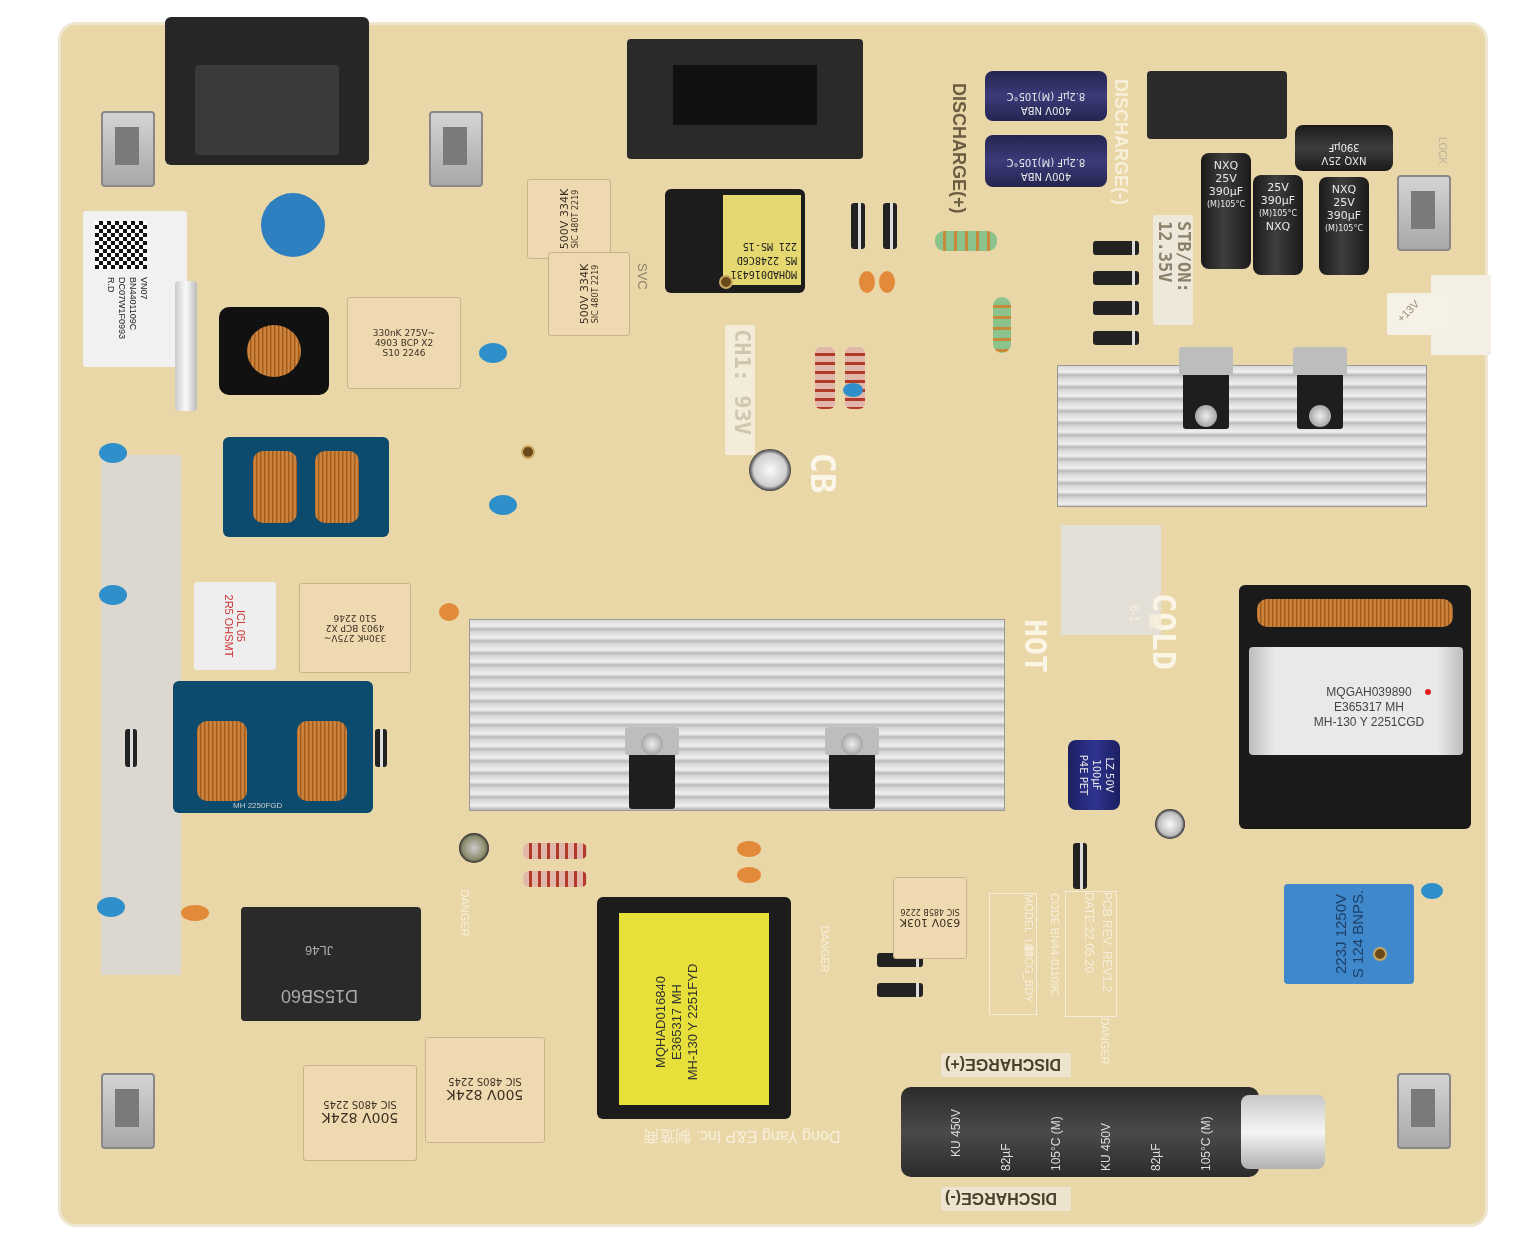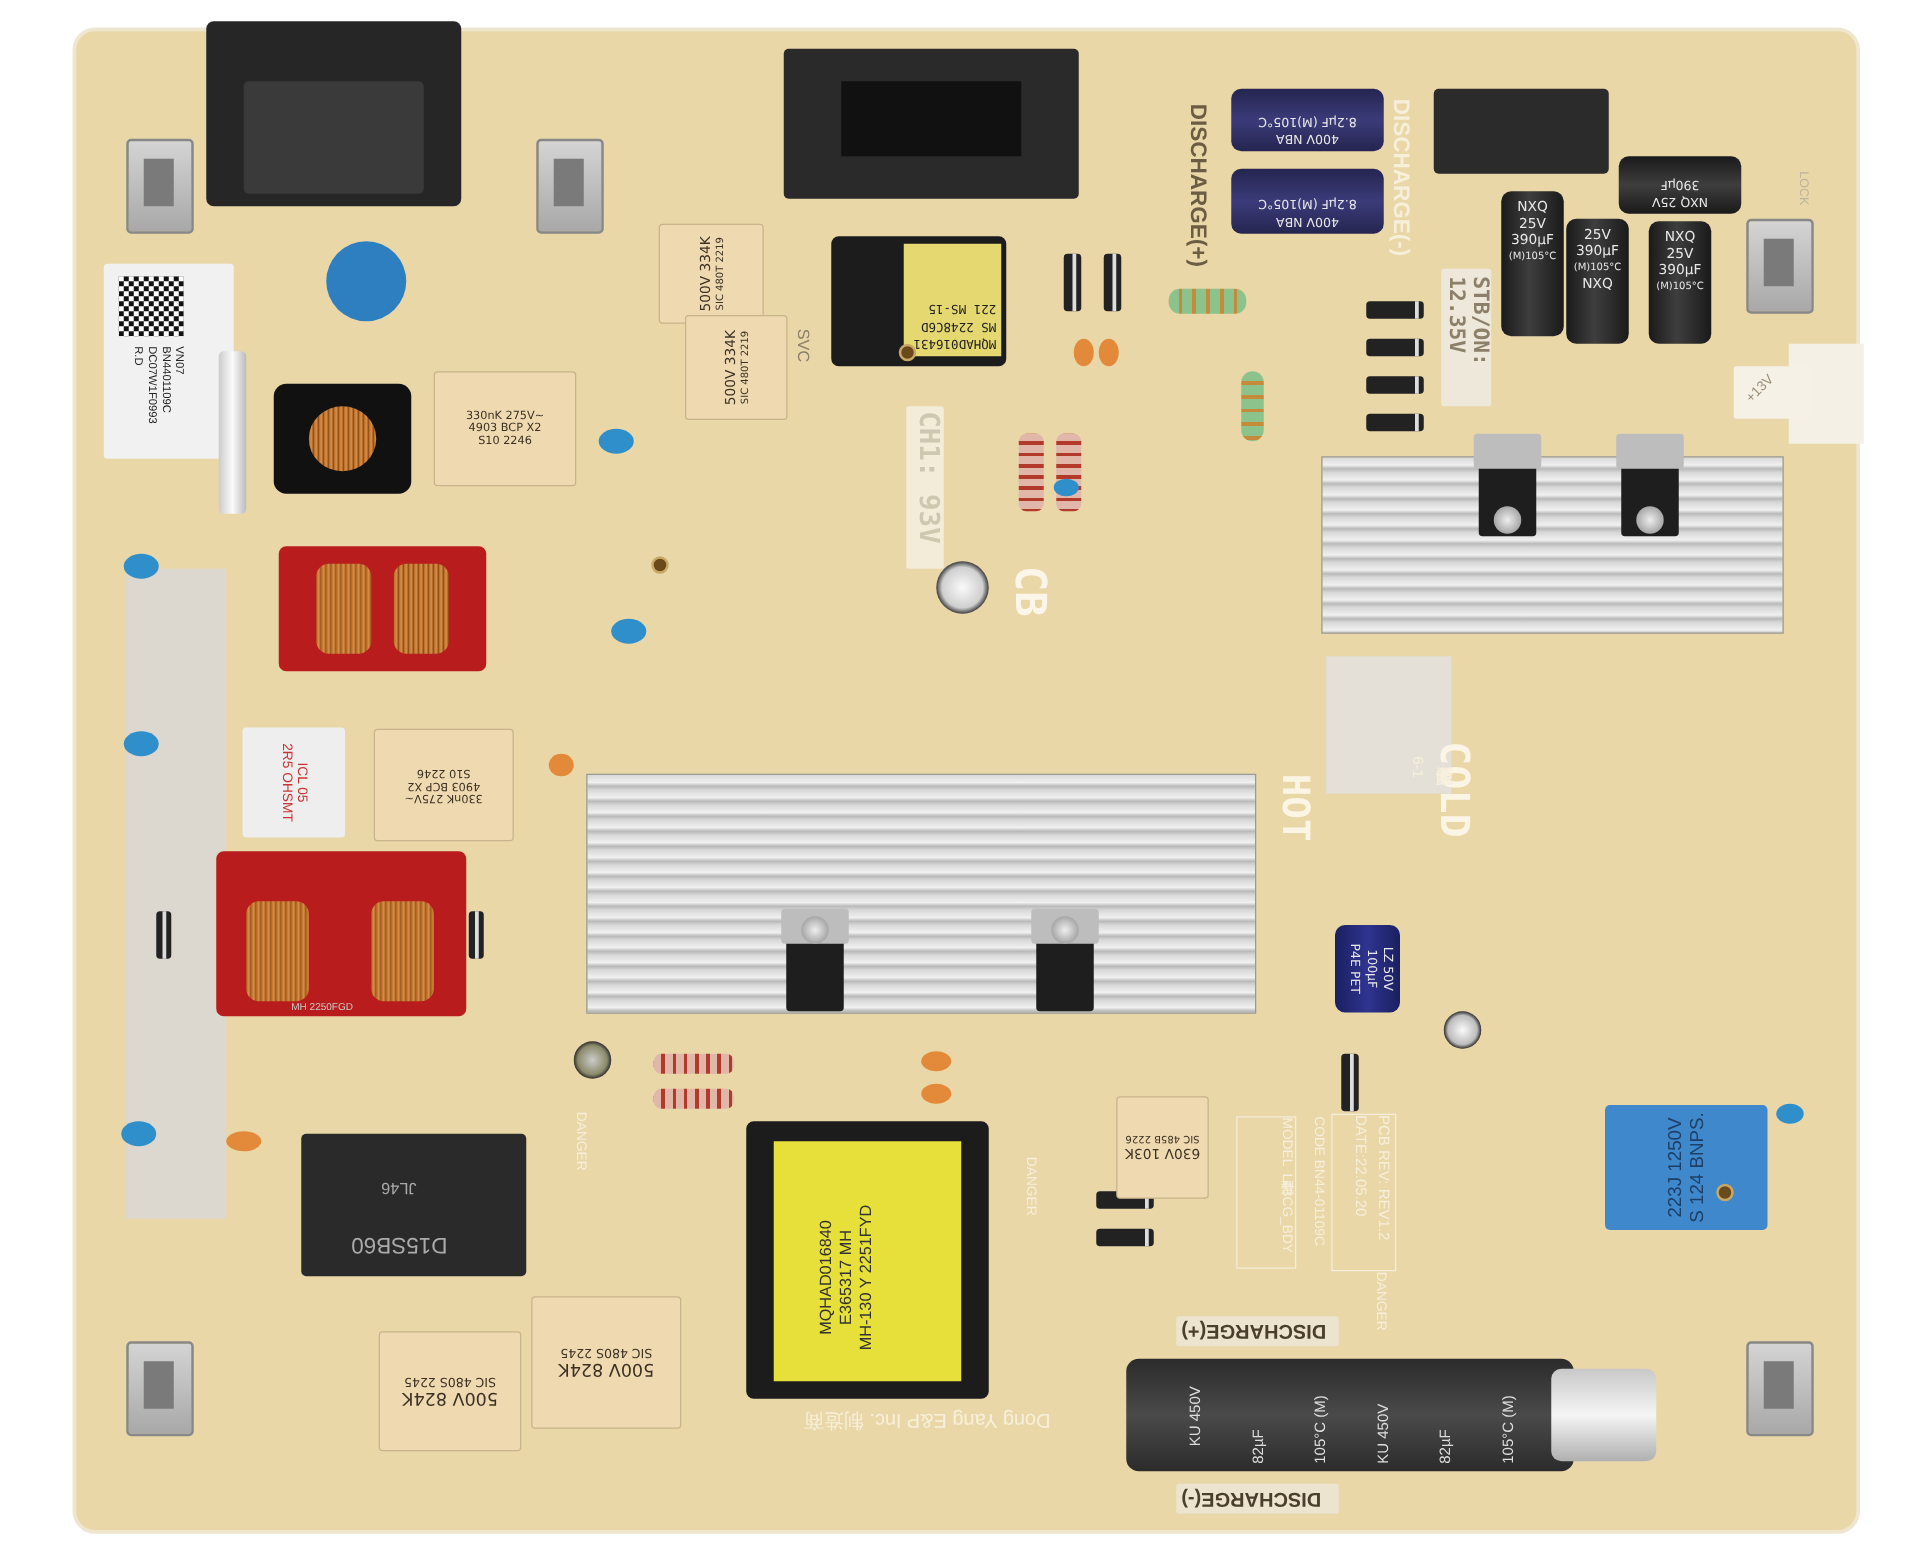--- a/index.html
+++ b/index.html
@@ -16,21 +16,21 @@
   .ecap-v{position:absolute;border-radius:8px;background:linear-gradient(90deg,#1a1a1a,#3e3e3e 45%,#1a1a1a);color:#e8e8e8;font-size:11px;text-align:center;line-height:13px;font-family:"DejaVu Sans",sans-serif;padding-top:6px;box-sizing:border-box;}
   .ecap-h{position:absolute;border-radius:8px;color:#e8e8e8;font-size:10px;text-align:center;font-family:"DejaVu Sans",sans-serif;}
   .filmcap{position:absolute;background:#eed9b0;border:1px solid #c8b38b;border-radius:3px;color:#3c3224;font-size:10px;font-family:"DejaVu Sans",sans-serif;display:flex;align-items:center;justify-content:center;text-align:center;}
   .ycap{position:absolute;width:28px;height:20px;border-radius:50%;background:#2f8fca;}
   .orange{position:absolute;width:16px;height:22px;border-radius:50%;background:#e38a3a;}
   .resist{position:absolute;background:repeating-linear-gradient(90deg,#e0b7a9 0,#e0b7a9 6px,#b33a2a 6px,#b33a2a 9px);border-radius:6px;}
   .resist-v{position:absolute;background:repeating-linear-gradient(180deg,#e0b7a9 0,#e0b7a9 6px,#b33a2a 6px,#b33a2a 9px);border-radius:6px;}
   .diode{position:absolute;background:#222;border-radius:3px;}
   .diode::after{content:"";position:absolute;right:4px;top:0;width:3px;height:100%;background:#ddd;}
   .coil{position:absolute;background:repeating-linear-gradient(90deg,#b5651d 0,#d9904a 2px,#8a4b13 4px);border-radius:10px;}
-  .core{position:absolute;background:#b91c1c;border-radius:6px;}
+  .core{position:absolute;background:#0c4a6e;border-radius:6px;}
   .clip{position:absolute;width:50px;height:72px;background:linear-gradient(#d4d4d4,#a8a8a8);border:2px solid #888;border-radius:4px;}
   .clip::after{content:"";position:absolute;left:12px;top:14px;width:24px;height:38px;background:#7a7a7a;}
   .pad{position:absolute;width:10px;height:10px;border-radius:50%;background:#6a4a1a;border:2px solid #c9a865;}
 </style>
 </head>
 <body>
 
 <div class="board">
 
   <div class="gray" style="left:40px;top:430px;width:80px;height:520px;"></div>
@@ -207,20 +207,30 @@
       <div class="tab"></div>
       <div class="screw" style="top:40px;"></div>
     </div>
 
   <div class="silk" style="left:1090px;top:568px;font-size:32px;transform:rotate(90deg);transform-origin:0 0;left:1122px;">COLD</div>
   <div class="abs" style="left:1086px;top:578px;writing-mode:vertical-rl;font-size:14px;color:#f7efdc;">开关电源</div>
   <div class="abs" style="left:1066px;top:580px;writing-mode:vertical-rl;font-size:12px;color:#f7efdc;">6-1</div>
 
   <div class="silk" style="left:992px;top:594px;font-size:30px;transform:rotate(90deg);transform-origin:0 0;">HOT</div>
 
+  <div class="abs" style="left:1178px;top:560px;width:232px;height:244px;background:#1a1a1a;border-radius:6px;">
+    <div class="abs" style="left:10px;top:62px;width:214px;height:108px;background:linear-gradient(90deg,#bdbdbd,#e9e9e9 12%,#e9e9e9 88%,#bdbdbd);border-radius:4px;"></div>
+    <div class="abs" style="left:60px;top:100px;width:140px;text-align:center;font-size:12px;color:#444;line-height:15px;">
+      <div>MQGAH039890</div>
+      <div>E365317 MH</div>
+      <div>MH-130 Y 2251CGD</div>
+    </div>
+    <div class="abs" style="left:186px;top:104px;width:6px;height:6px;border-radius:50%;background:#e02020;"></div>
+    <div class="coil" style="left:18px;top:14px;width:196px;height:28px;"></div>
+  </div>
 
   <div class="heatsink" style="left:408px;top:594px;width:534px;height:190px;"></div>
   <div class="to220" style="left:568px;top:720px;">
       <div class="tab"></div>
       <div class="screw"></div>
     </div>
   <div class="to220" style="left:768px;top:720px;">
       <div class="tab"></div>
       <div class="screw"></div>
     </div>

